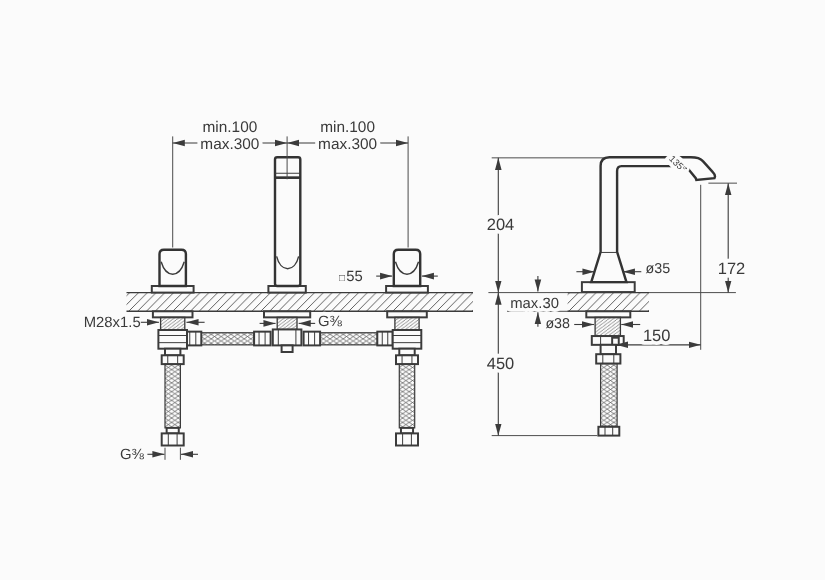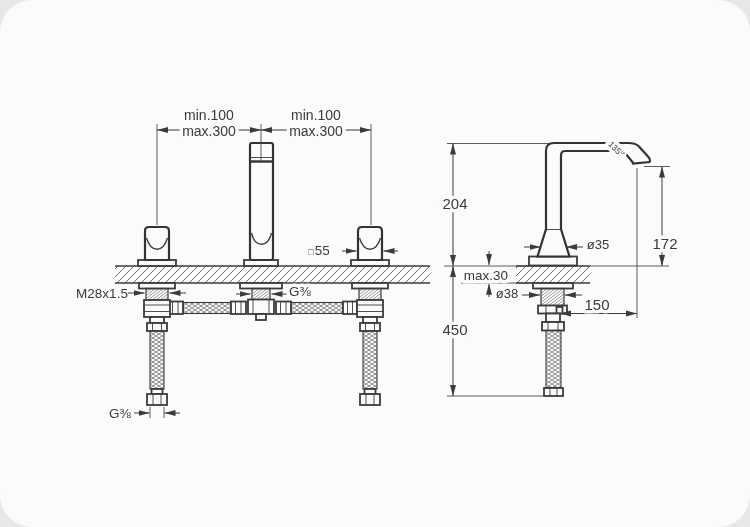--- a/index.html
+++ b/index.html
@@ -1,18 +1,18 @@
 <!DOCTYPE html>
 <html><head>
 <meta charset="utf-8">
 <style>
   html,body{margin:0;padding:0;background:#e8e8e8;}
   .canvas{
     position:relative;width:750px;height:527px;background:#fbfbfb;
-    font-family:"Liberation Sans","DejaVu Sans",sans-serif;overflow:hidden;border-radius:32px;
+    font-family:"Liberation Sans","DejaVu Sans",sans-serif;overflow:hidden;
   }
   svg{display:block;}
   text{fill:#3a3a3a;font-family:"Liberation Sans","DejaVu Sans",sans-serif;}
   .halo{paint-order:stroke;stroke:#fbfbfb;stroke-width:7px;stroke-linejoin:round;}
   .dim{stroke:#3b3b3b;stroke-width:1;fill:none;}
   .ext{stroke:#4a4a4a;stroke-width:0.9;fill:none;}
   .part{stroke:#3b3b3b;stroke-width:1.8;fill:#fbfbfb;}
   .partbold{stroke:#333;stroke-width:2.2;fill:#fbfbfb;}
   .thin{stroke:#3b3b3b;stroke-width:0.9;fill:none;}
   .med{stroke:#3b3b3b;stroke-width:1.3;fill:none;}

